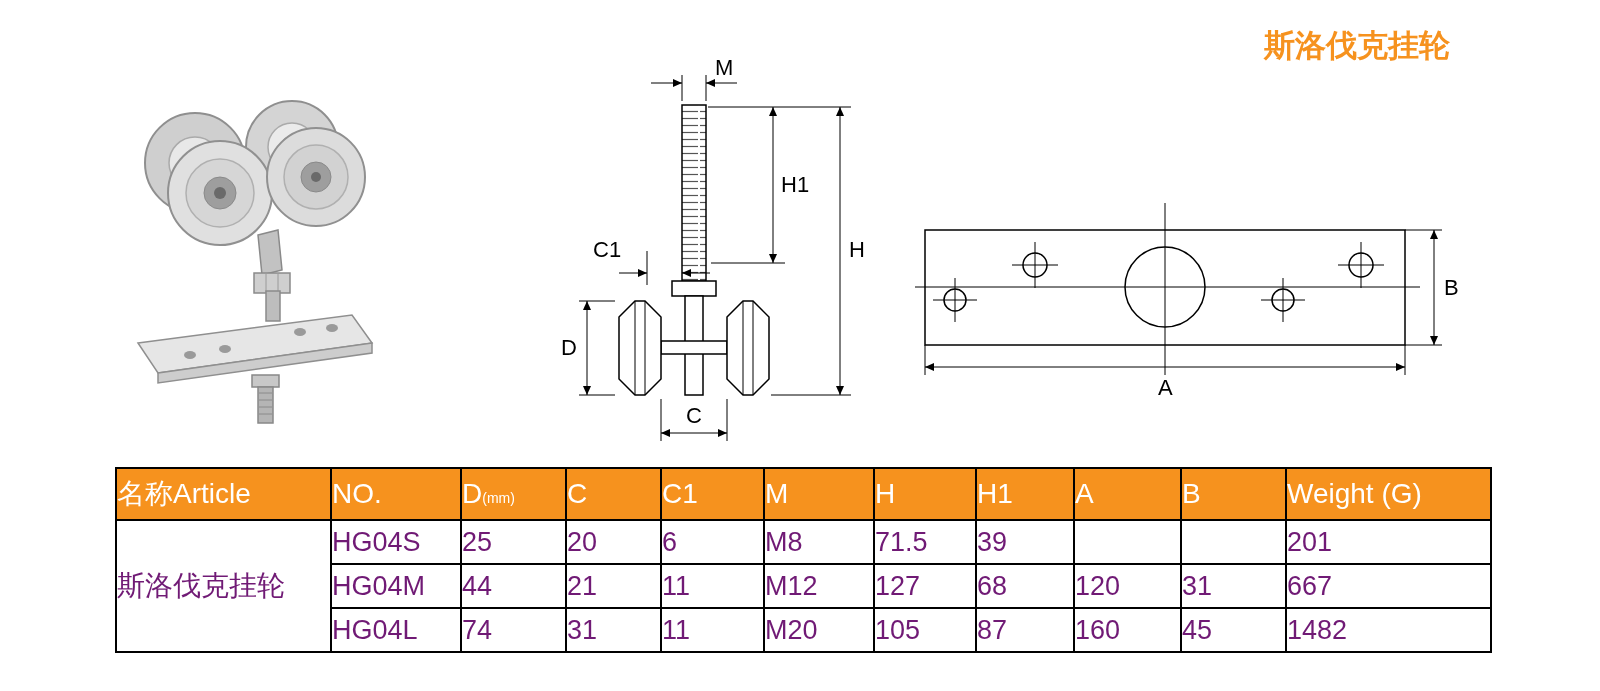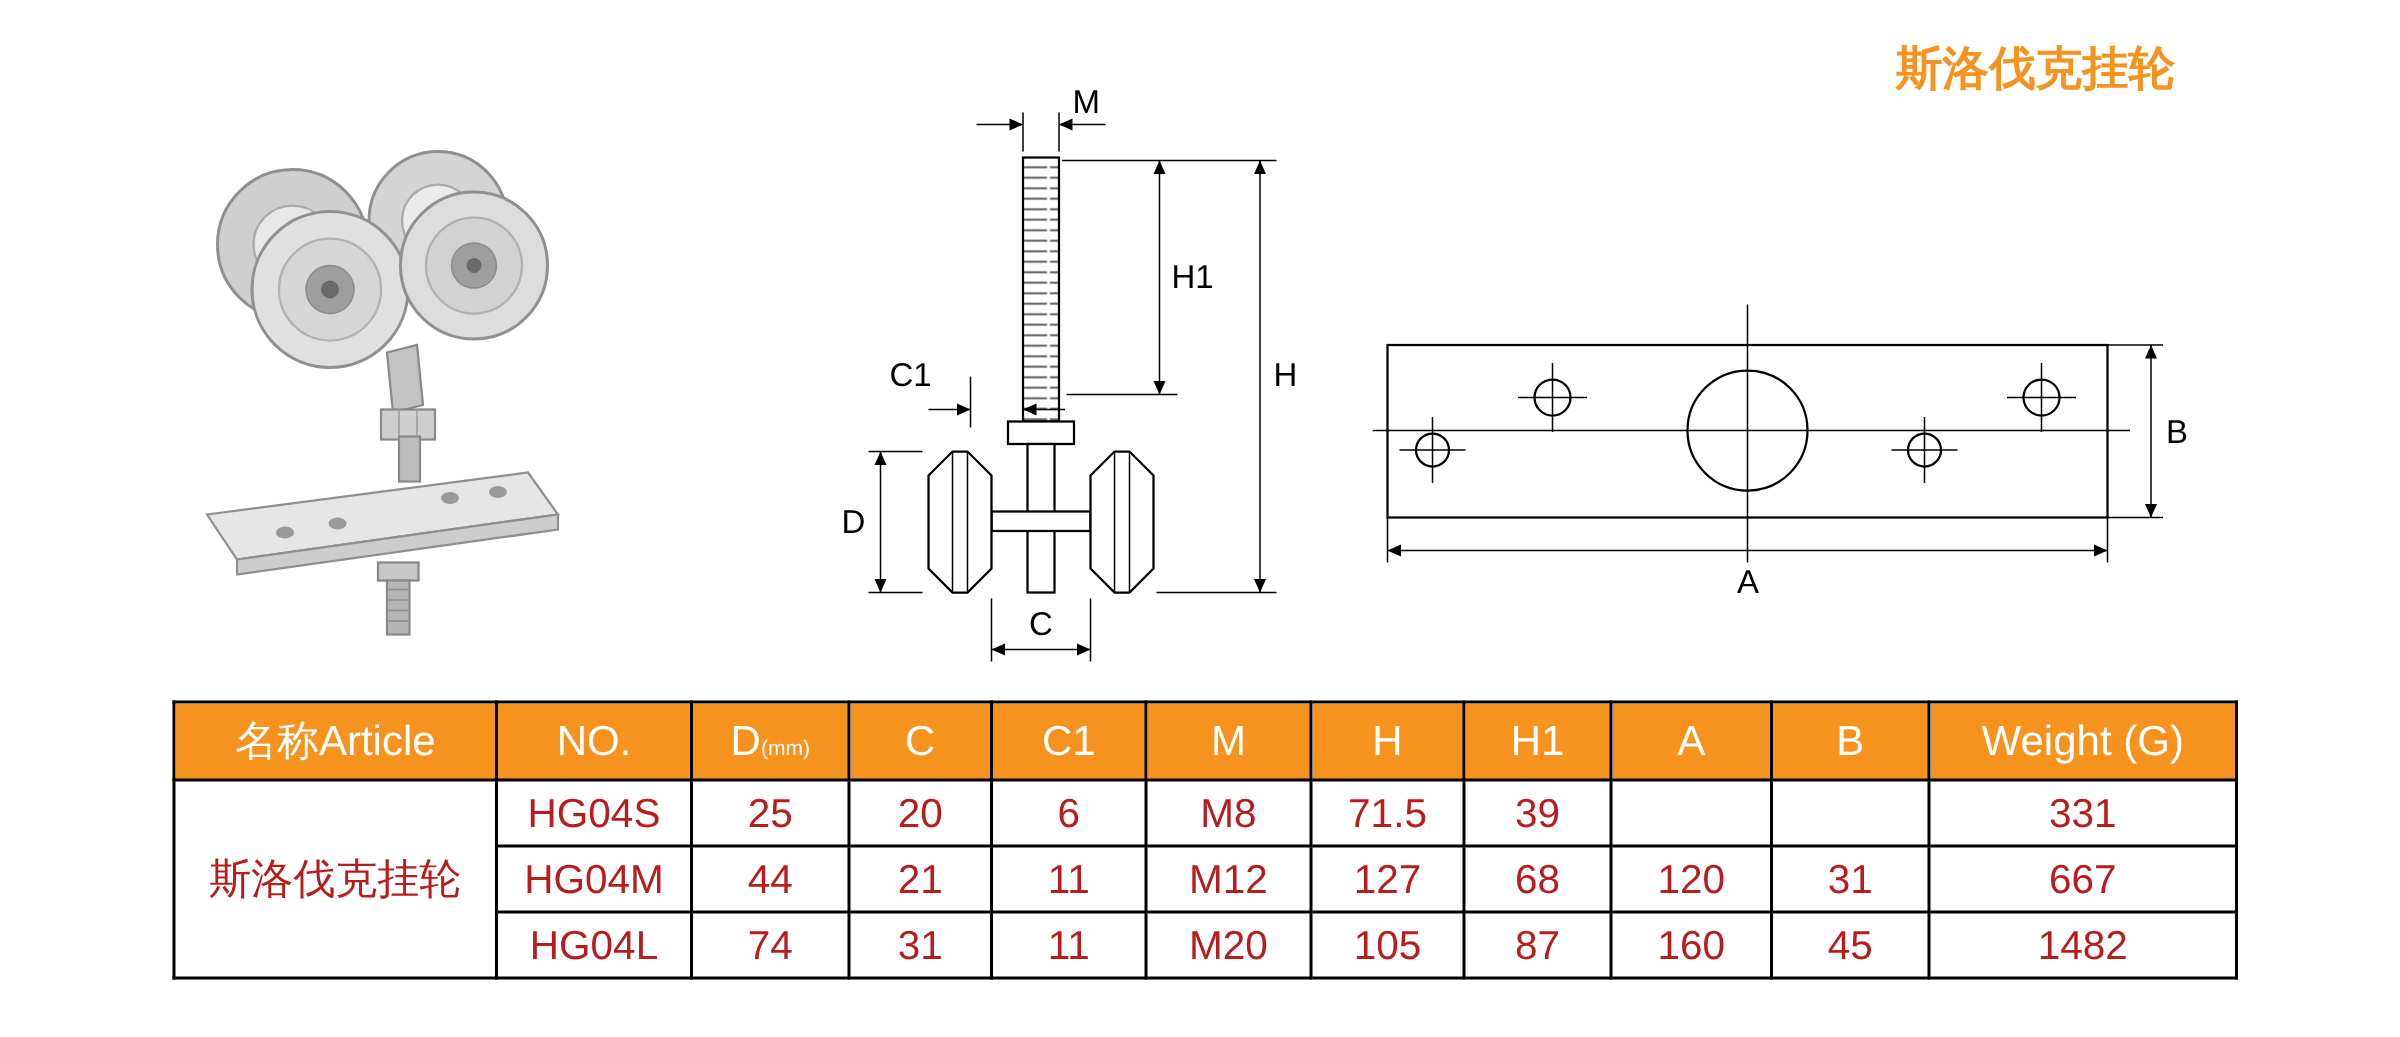--- a/index.html
+++ b/index.html
@@ -41,36 +41,36 @@
   
   .spec-table {
     position: absolute;
     left: 115px; top: 467px;
     width: 1375px;
     border-collapse: collapse;
     table-layout: fixed;
   }
   .spec-table th, .spec-table td {
     border: 2px solid #000000;
-    text-align: center;
+    text-align: left;
     vertical-align: middle;
     padding: 0;
     white-space: nowrap;
     overflow: hidden;
   }
   .spec-table thead th {
     background: #F6921E;
     color: #ffffff;
     font-weight: normal;
     font-size: 28px;
     height: 50px;
   }
   .spec-table tbody td {
     font-size: 27px;
-    color: #b91c1c;
+    color: #701a75;
     height: 42px;
     background: #ffffff;
   }
   .spec-table td.article-cell { font-size: 28px; }
   .unit { font-size: 14px; }
 </style>
 </head>
 <body>
 
 <div class="title-block">
@@ -302,21 +302,21 @@
       <td class="article-cell" rowspan="3">斯洛伐克挂轮</td>
       <td>HG04S</td>
       <td>25</td>
       <td>20</td>
       <td>6</td>
       <td>M8</td>
       <td>71.5</td>
       <td>39</td>
       <td></td>
       <td></td>
-      <td>331</td>
+      <td>201</td>
     </tr>
     <tr>
       <td>HG04M</td>
       <td>44</td>
       <td>21</td>
       <td>11</td>
       <td>M12</td>
       <td>127</td>
       <td>68</td>
       <td>120</td>

